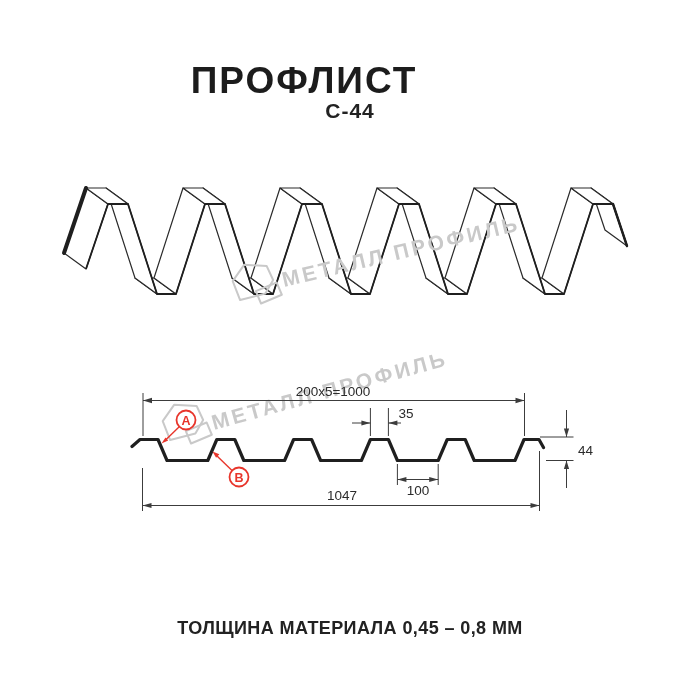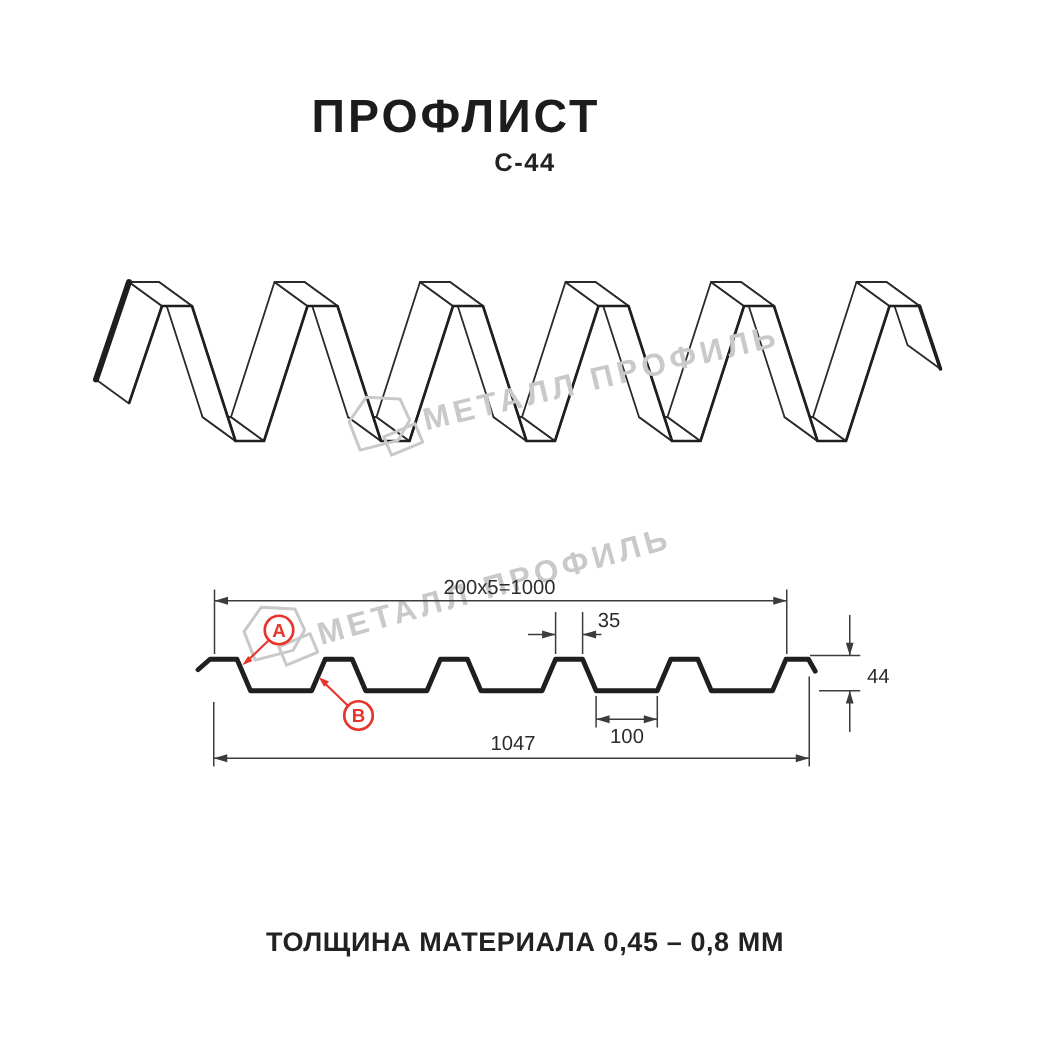--- a/index.html
+++ b/index.html
@@ -1,21 +1,21 @@
 <!DOCTYPE html>
 <html><head>
 <meta charset="utf-8">
 <style>
   html,body{margin:0;padding:0;background:#fff;}
   .page{position:relative;width:700px;height:700px;background:#ffffff;overflow:hidden;
         font-family:"Liberation Sans", sans-serif;}
   .title{position:absolute;left:0;top:60px;width:608px;text-align:center;
-         font-size:31px;font-weight:bold;letter-spacing:2px;color:#1c1c1c;}
+         font-size:37px;font-weight:bold;letter-spacing:2px;color:#1c1c1c;}
   .subtitle{position:absolute;left:0;top:99px;width:700px;text-align:center;
-         font-size:17px;font-weight:bold;letter-spacing:1px;color:#222;}
+         font-size:21px;font-weight:bold;letter-spacing:1px;color:#222;}
   .footer{position:absolute;left:0;top:618px;width:700px;text-align:center;
          font-size:18px;font-weight:bold;letter-spacing:0.4px;color:#222;}
   svg text{font-family:"Liberation Sans", sans-serif;}
   .dimtxt{font-size:13.5px;fill:#2b2b2b;}
   .wmtxt{font-size:21px;font-weight:bold;letter-spacing:3px;fill:#c9c9c9;}
   .redtxt{font-size:12.5px;font-weight:bold;}
 </style>
 </head>
 <body>
 

